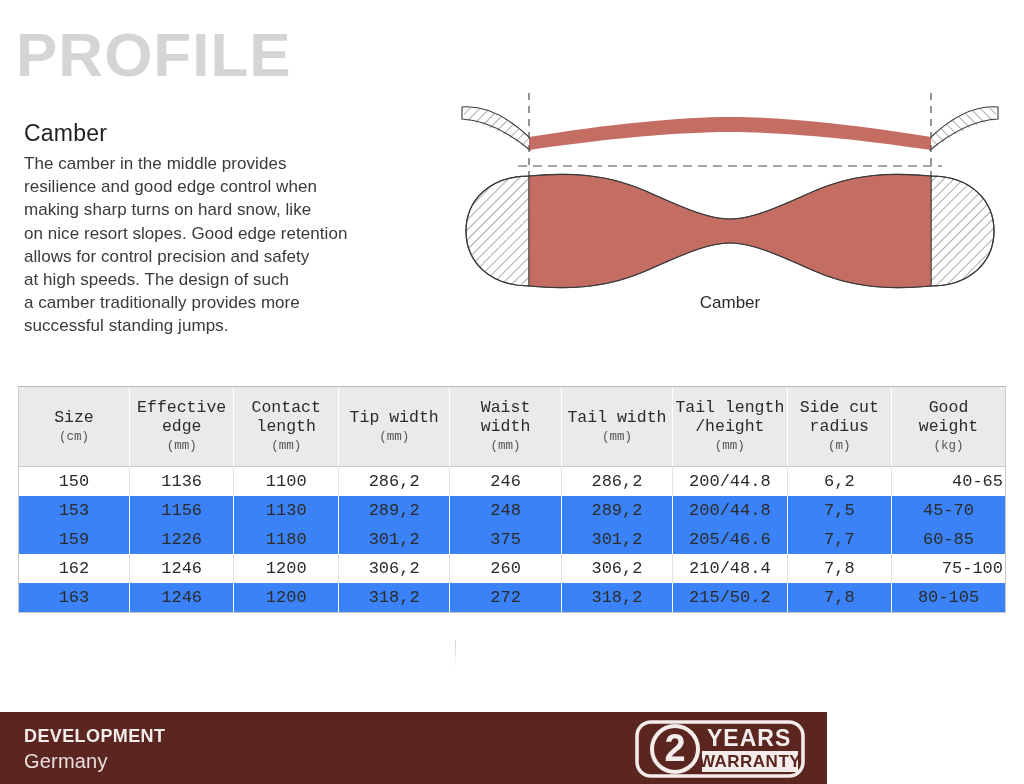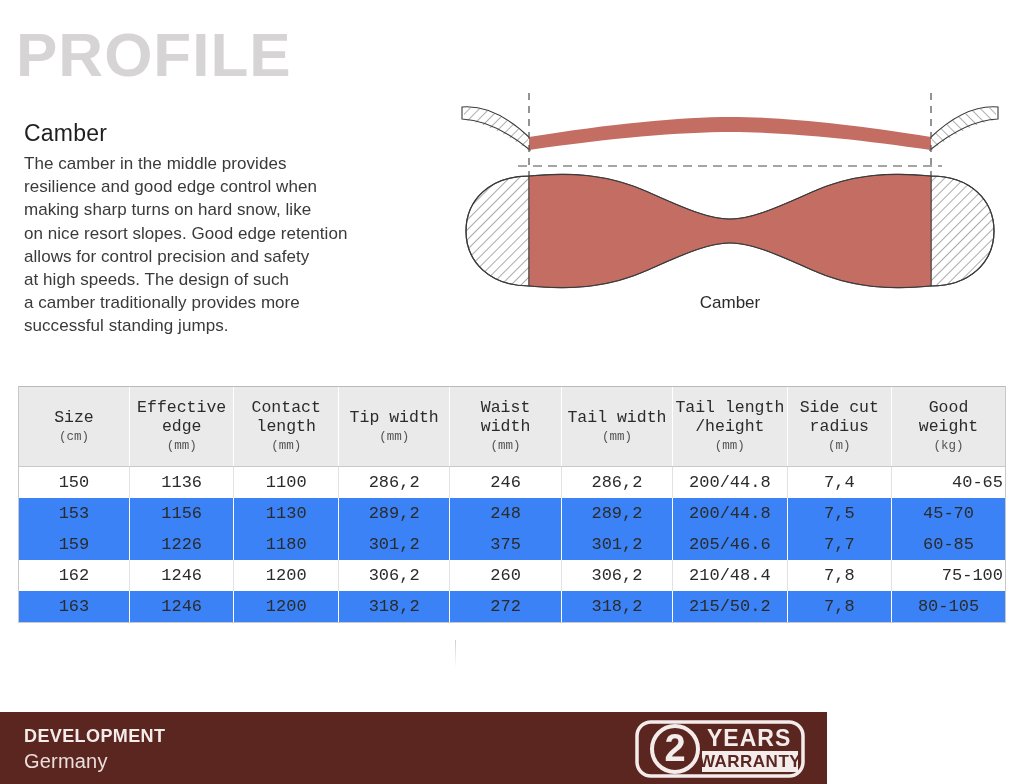--- a/index.html
+++ b/index.html
@@ -108,21 +108,21 @@
   }
   table.spec thead th:last-child { border-right: none; }
   table.spec thead th .unit {
     display: block;
     font-size: 12.5px;
     color: #555;
     margin-top: 1px;
   }
   table.spec tbody td {
     text-align: center;
-    padding: 6px 2px;
+    padding: 0 2px;
     height: 29px;
     border-right: 1px solid #ffffff;
     box-sizing: border-box;
     font-size: 17px;
   }
   table.spec tbody td:last-child { border-right: none; }
   table.spec tbody tr.odd  td { background: #ffffff; }
   table.spec tbody tr.even td { background: #3b82f6; }
   table.spec tbody tr.odd td { border-right: 1px solid #e2e2e2; }
   table.spec tbody tr.odd td:last-child { border-right: none; text-align: right; }
@@ -298,21 +298,21 @@
     </thead>
     <tbody id="spec-table-body">
           <tr class="odd">
             <td>150</td>
             <td>1136</td>
             <td>1100</td>
             <td>286,2</td>
             <td>246</td>
             <td>286,2</td>
             <td>200/44.8</td>
-            <td>7,4</td>
+            <td>6,2</td>
             <td>40-65</td>
           </tr>
           <tr class="even">
             <td>153</td>
             <td>1156</td>
             <td>1130</td>
             <td>289,2</td>
             <td>248</td>
             <td>289,2</td>
             <td>200/44.8</td>

